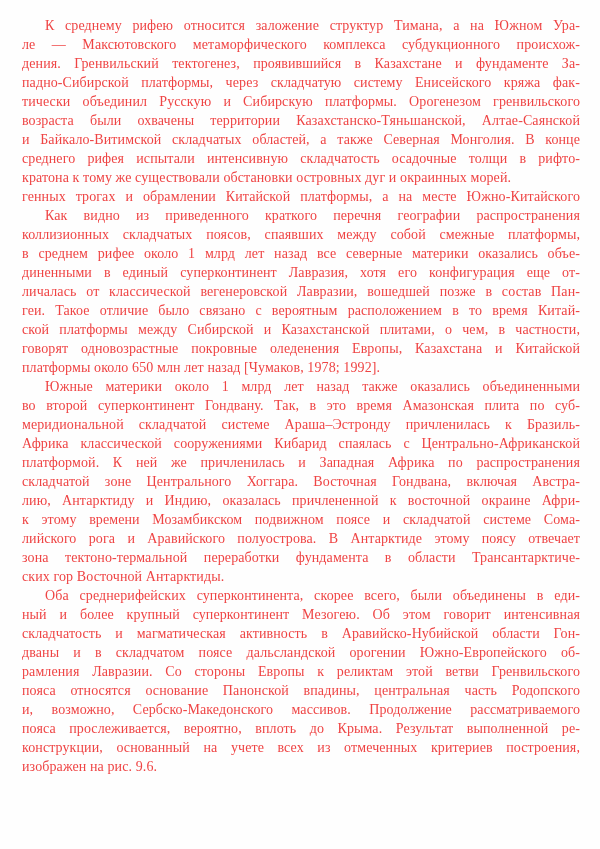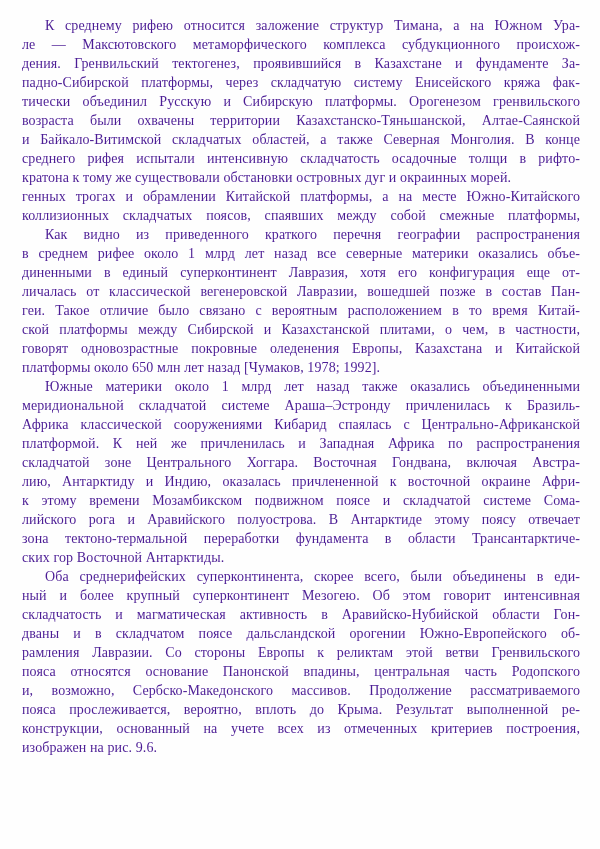--- a/index.html
+++ b/index.html
@@ -12,21 +12,21 @@
     width: 600px;
     height: 849px;
     margin: 0 auto;
     background: #fefefe;
     overflow: hidden;
     box-sizing: border-box;
     padding: 16px 20px 0 22px;
   }
   .text-block {
     width: 558px;
-    color: #4c1d95;
+    color: #ef4444;
     font-family: "Liberation Serif", "DejaVu Serif", serif;
     font-size: 14px;
     line-height: 19px;
     letter-spacing: 0.1px;
   }
   .paragraph {
     margin: 0;
     padding: 0;
   }
   .line {
@@ -53,32 +53,33 @@
         <div class="line">дения. Гренвильский тектогенез, проявившийся в Казахстане и фундаменте За-</div>
         <div class="line">падно-Сибирской платформы, через складчатую систему Енисейского кряжа фак-</div>
         <div class="line">тически объединил Русскую и Сибирскую платформы. Орогенезом гренвильского</div>
         <div class="line">возраста были охвачены территории Казахстанско-Тяньшанской, Алтае-Саянской</div>
         <div class="line">и Байкало-Витимской складчатых областей, а также Северная Монголия. В конце</div>
         <div class="line">среднего рифея испытали интенсивную складчатость осадочные толщи в рифто-</div>
         <div class="line last">кратона к тому же существовали обстановки островных дуг и окраинных морей.</div>
         <div class="line">генных трогах и обрамлении Китайской платформы, а на месте Южно-Китайского</div>
       </div>
       <div class="paragraph">
+        <div class="line first">Как видно из приведенного краткого перечня географии распространения</div>
         <div class="line">коллизионных складчатых поясов, спаявших между собой смежные платформы,</div>
-        <div class="line first">Как видно из приведенного краткого перечня географии распространения</div>
         <div class="line">в среднем рифее около 1 млрд лет назад все северные материки оказались объе-</div>
         <div class="line">диненными в единый суперконтинент Лавразия, хотя его конфигурация еще от-</div>
         <div class="line">личалась от классической вегенеровской Лавразии, вошедшей позже в состав Пан-</div>
         <div class="line">геи. Такое отличие было связано с вероятным расположением в то время Китай-</div>
         <div class="line">ской платформы между Сибирской и Казахстанской плитами, о чем, в частности,</div>
         <div class="line">говорят одновозрастные покровные оледенения Европы, Казахстана и Китайской</div>
         <div class="line last">платформы около 650 млн лет назад [Чумаков, 1978; 1992].</div>
       </div>
       <div class="paragraph">
         <div class="line first">Южные материки около 1 млрд лет назад также оказались объединенными</div>
+        <div class="line">во второй суперконтинент Гондвану. Так, в это время Амазонская плита по суб-</div>
         <div class="line">меридиональной складчатой системе Араша–Эстронду причленилась к Бразиль-</div>
         <div class="line">Африка классической сооружениями Кибарид спаялась с Центрально-Африканской</div>
         <div class="line">платформой. К ней же причленилась и Западная Африка по распространения</div>
         <div class="line">складчатой зоне Центрального Хоггара. Восточная Гондвана, включая Австра-</div>
         <div class="line">лию, Антарктиду и Индию, оказалась причлененной к восточной окраине Афри-</div>
         <div class="line">к этому времени Мозамбикском подвижном поясе и складчатой системе Сома-</div>
         <div class="line">лийского рога и Аравийского полуострова. В Антарктиде этому поясу отвечает</div>
         <div class="line">зона тектоно-термальной переработки фундамента в области Трансантарктиче-</div>
         <div class="line last">ских гор Восточной Антарктиды.</div>
       </div>

